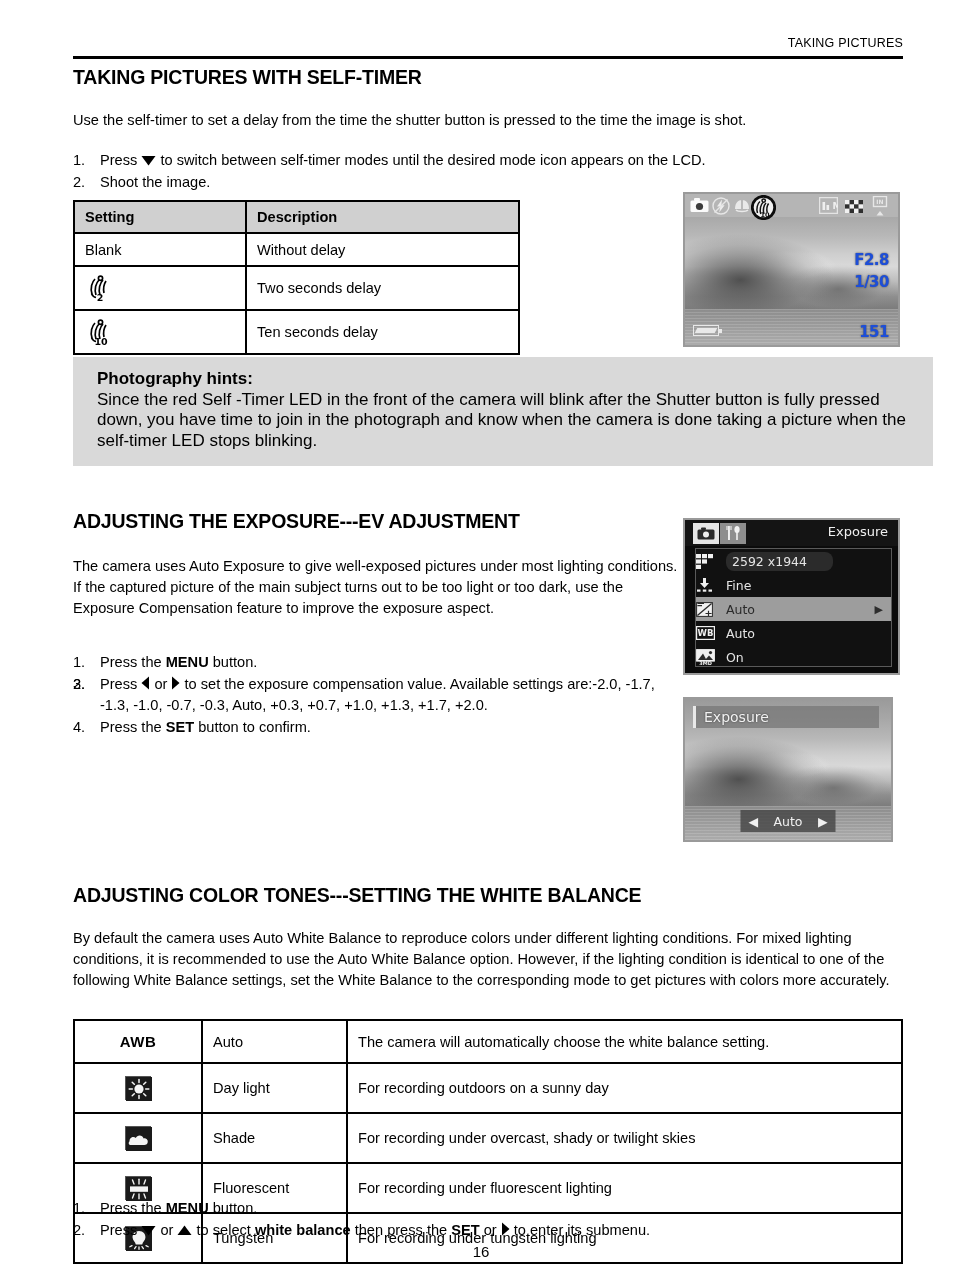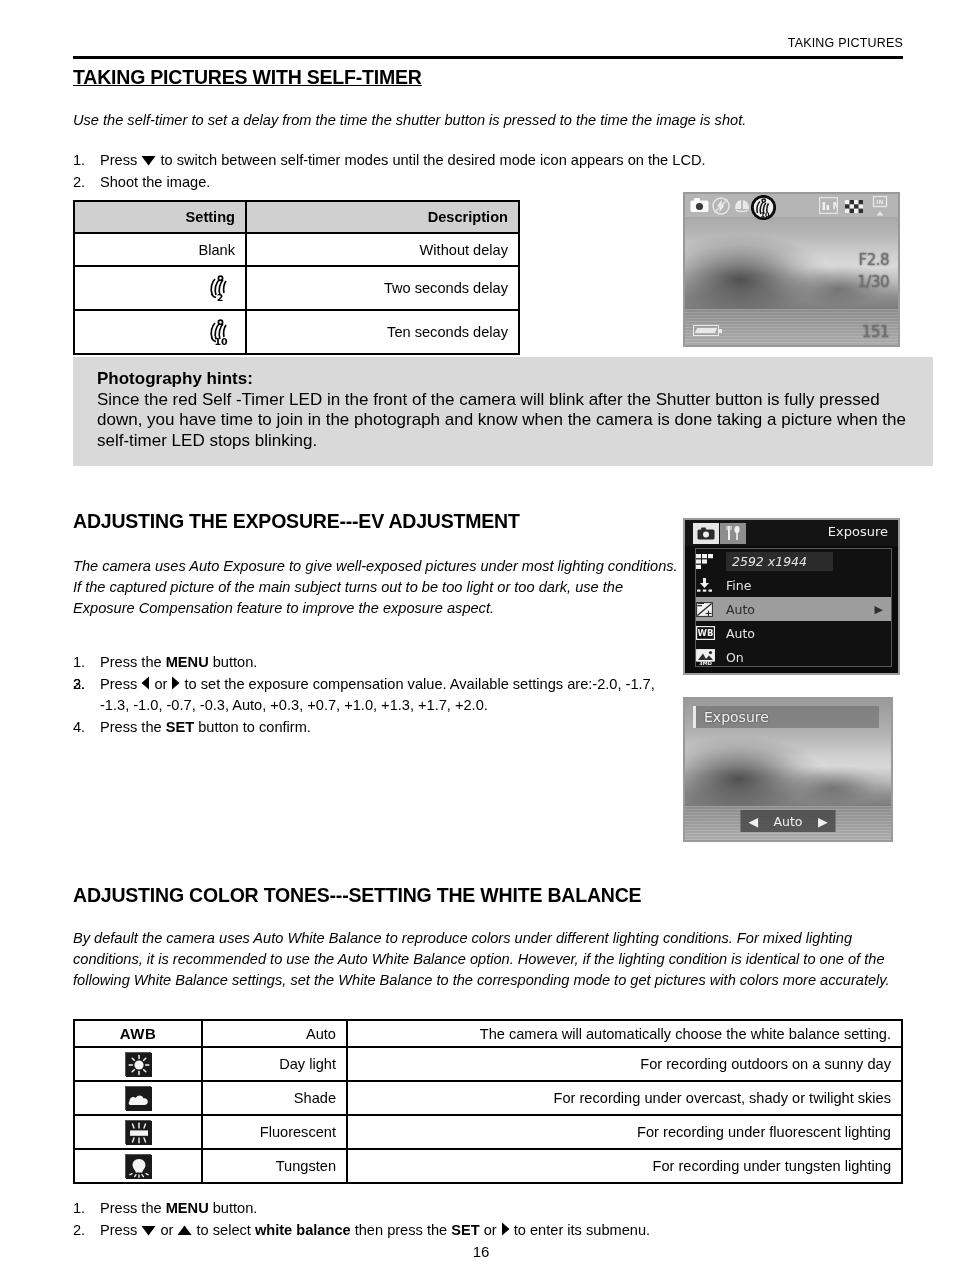--- a/index.html
+++ b/index.html
@@ -22,29 +22,28 @@
   .head-rule {
     position:absolute; left:73px; top:56px; width:830px; height:3px;
     background:#000;
   }
 
   
   h1.sec {
     position:absolute; margin:0; font-weight:bold;
     font-size:19.5px; letter-spacing:-0.2px;
   }
-  #h-selftimer { left:73px; top:66px;text-decoration:underline; }
+  #h-selftimer { left:73px; top:66px; }
   #h-ev        { left:73px; top:510px; }
   #h-wb        { left:73px; top:884px; }
 
   
   .para {
     position:absolute; font-size:14.6px; line-height:21px;
     text-align:left;
-    font-style:italic;
   }
   #p-selftimer { left:73px; top:110px; width:860px; }
   #p-ev        { left:73px; top:556px; width:610px; }
   #p-wb        { left:73px; top:928px; width:840px; }
 
   
   .olist { position:absolute; font-size:14.6px; line-height:21.5px; }
   .olist .li { position:relative; padding-left:27px; margin:0 0 0 0; }
   .olist .li .num { position:absolute; left:0; top:0; width:22px; }
   #ol-selftimer { left:73px; top:150px; width:860px; }
@@ -57,31 +56,31 @@
   .arr { display:inline-block; vertical-align:-1px; }
   .arr svg { display:block; }
 
   
   table.m {
     position:absolute; border-collapse:collapse;
     font-size:14.6px; background:#fff;
   }
   table.m td, table.m th {
     border:2px solid #000; padding:6px 10px;
-    text-align:right; font-weight:normal; vertical-align:middle;
+    text-align:left; font-weight:normal; vertical-align:middle;
   }
   
   #tbl-selftimer { left:73px; top:200px; width:447px; }
   #tbl-selftimer th { background:#d0d0d0; font-weight:bold; height:32px; }
   #tbl-selftimer td { height:33px; }
   #tbl-selftimer .c1 { width:172px; }
 
   
   #tbl-wb { left:73px; top:1019px; width:830px; }
-  #tbl-wb td { height:26px; padding:4px 10px; }
+  #tbl-wb td { height:26px; padding:12px 10px; }
   #tbl-wb .c1 { width:128px; text-align:center; }
   #tbl-wb .c2 { width:145px; }
   #tbl-wb .awb { font-weight:bold; font-size:15px; letter-spacing:.5px; }
 
   
   .hints {
     position:absolute; left:73px; top:357px; width:860px; height:109px;
     background:#d9d9d9; padding:12px 24px 10px 24px;
     font-size:17px; line-height:20.5px;
   }
@@ -111,21 +110,21 @@
   }
 
   
   #shot-lcd { left:683px; top:192px; width:217px; height:155px; }
   #shot-lcd .topbar {
     position:absolute; left:0; top:0; width:100%; height:23px;
     background:#b5b5b5;
   }
   .osd-ico { position:absolute; top:3px; }
   .osd-text {
-    position:absolute; color:#737373; font-weight:normal;
+    position:absolute; color:#1d4ed8; font-weight:bold;
     font-size:15px; font-family:"DejaVu Sans", sans-serif;
     text-shadow:0 0 2px rgba(60,60,60,.9);
     letter-spacing:-.5px;
   }
 
   
   #shot-menu { left:683px; top:518px; width:217px; height:157px; background:#0b0b0b; }
   #shot-menu .mtabs { position:absolute; left:0; top:0; width:100%; height:26px; background:#141414; }
   #shot-menu .tab {
     position:absolute; top:3px; width:26px; height:21px;
@@ -145,21 +144,21 @@
     position:relative; height:24px; display:flex; align-items:center;
     color:#e4e4e4; font-size:12.5px; font-family:"DejaVu Sans", sans-serif;
   }
   #shot-menu .mrow .ic {
     width:30px; display:flex; align-items:center; justify-content:flex-start; flex:0 0 30px;
   }
   #shot-menu .mrow .lbl { flex:1; }
   #shot-menu .mrow.hl { background:#9d9d9d; color:#1a1a1a; }
   #shot-menu .mrow.hl .lbl { color:#2a2a2a; }
   #shot-menu .mrow .val0 {
-    background:#2b2b2b; padding:2px 26px 2px 6px; border-radius:0;font-style:italic;
+    background:#2b2b2b; padding:2px 26px 2px 6px; border-radius:8px;
   }
   #shot-menu .mrow .rarr { margin-right:8px; font-size:11px; color:#2d2d2d; }
 
   
   #shot-exposure { left:683px; top:697px; width:210px; height:145px; }
   #shot-exposure .exbar {
     position:absolute; left:8px; top:7px; width:186px; height:22px;
     background:rgba(120,120,120,.78);
     border-left:3px solid #e9e9e9;
     display:flex; align-items:center; padding-left:8px;

